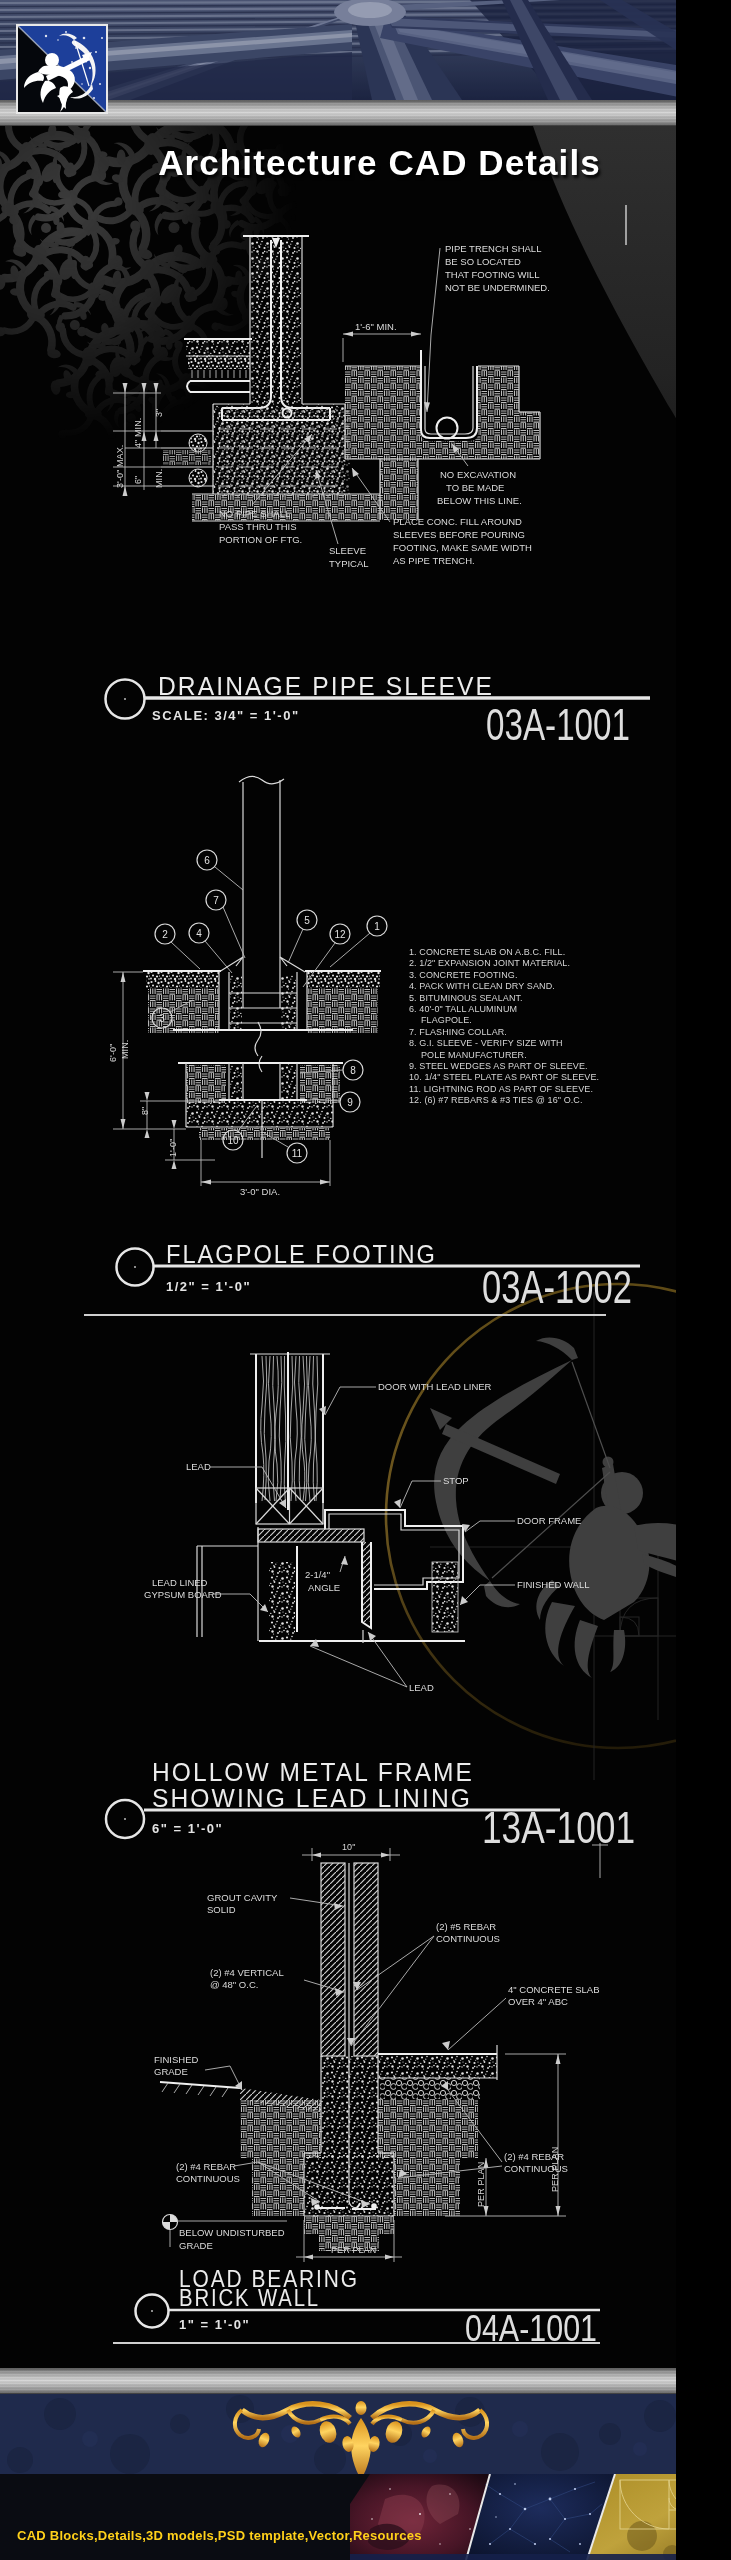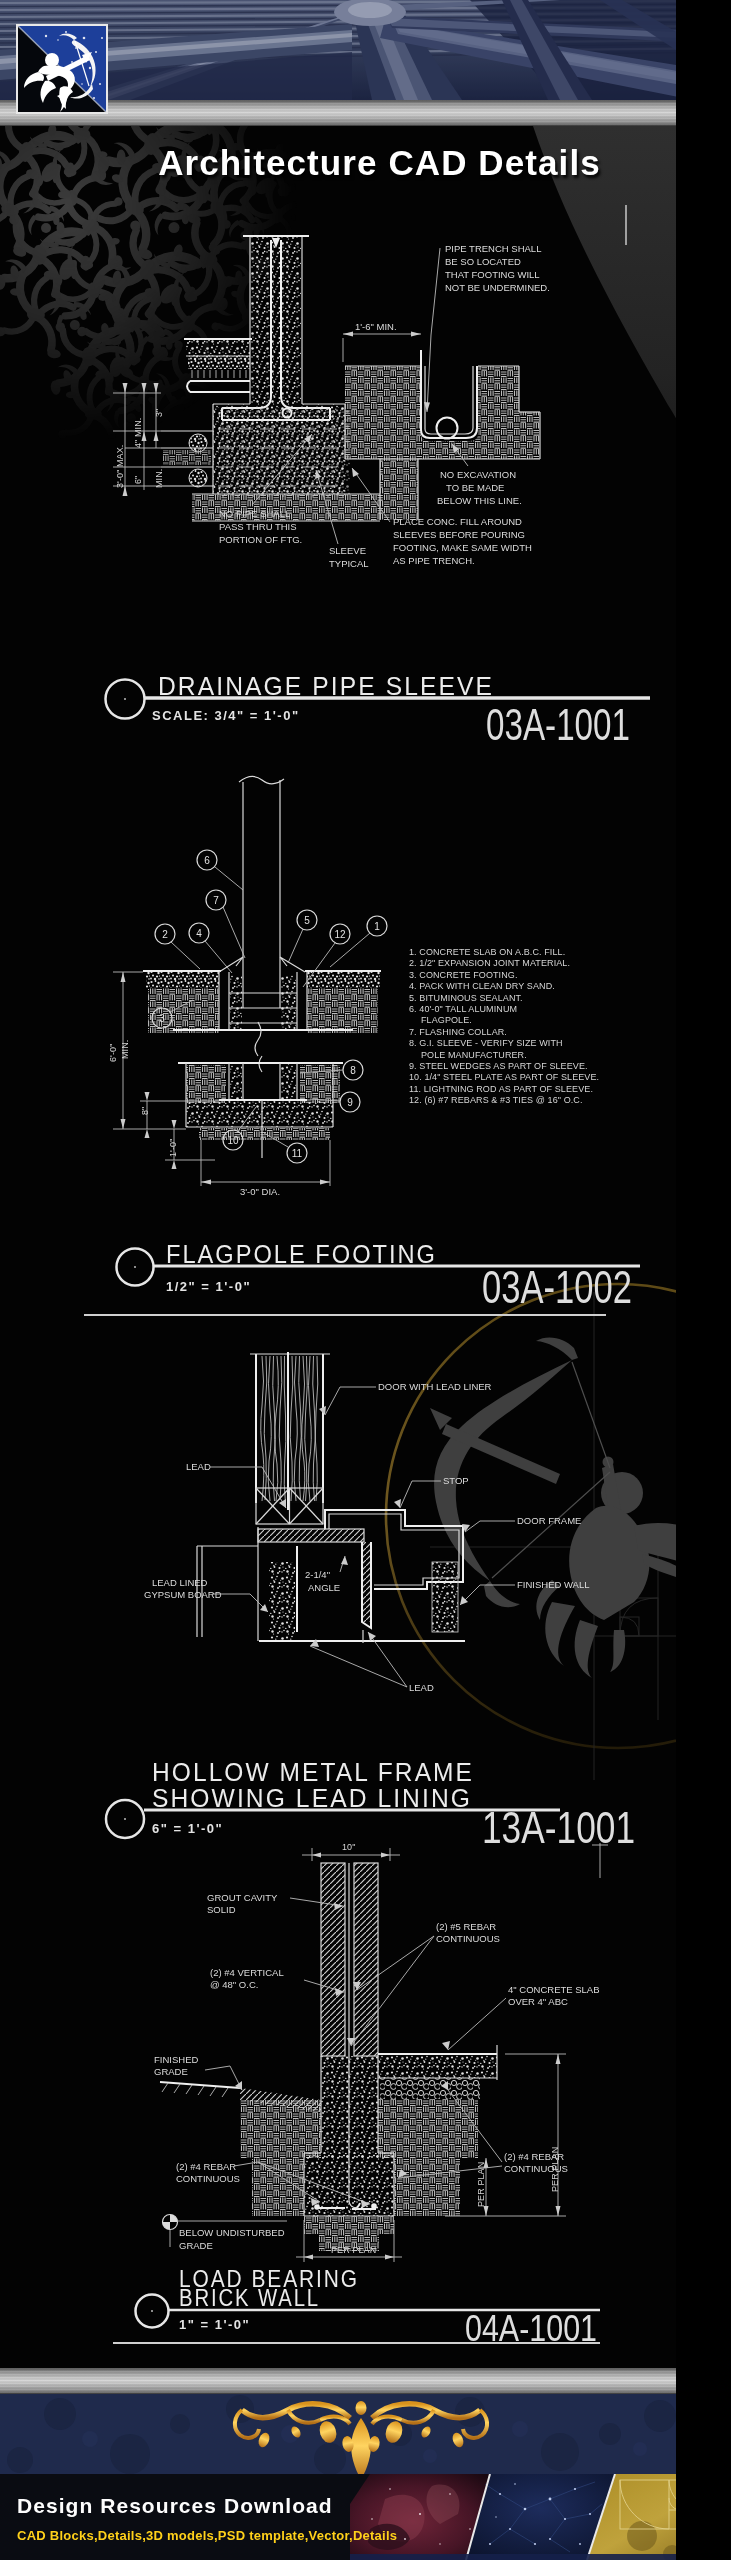--- a/index.html
+++ b/index.html
@@ -1022,15 +1022,14 @@
       <line x1="331" y1="24" x2="350" y2="24"></line>
       <line x1="331" y1="24" x2="339" y2="24"></line>
       <path d="M319,55 C292,55 270,33 270,6 M319,6 C319,22.5 333,36 350,36 M331,36 C324,36 319,31 319,24 M331,24 C331,29 335,33 340,33"></path>
     </g>
 
     <line x1="140" y1="0" x2="116" y2="86" stroke="#e9e9e9" stroke-width="2"></line>
     <line x1="265" y1="0" x2="237" y2="86" stroke="#e9e9e9" stroke-width="2"></line>
     <rect x="0" y="80" width="381" height="6" fill="#15204a" opacity="0.9"></rect>
   </svg>
 
-  <div class="abs" id="dl-title">Design Resources Download</div>
-  <div class="abs" id="dl-sub">CAD Blocks,Details,3D models,PSD template,Vector,Details</div>
+  <div class="abs" id="dl-sub">CAD Blocks,Details,3D models,PSD template,Vector,Resources</div>
 </div>
 
 </body></html>

